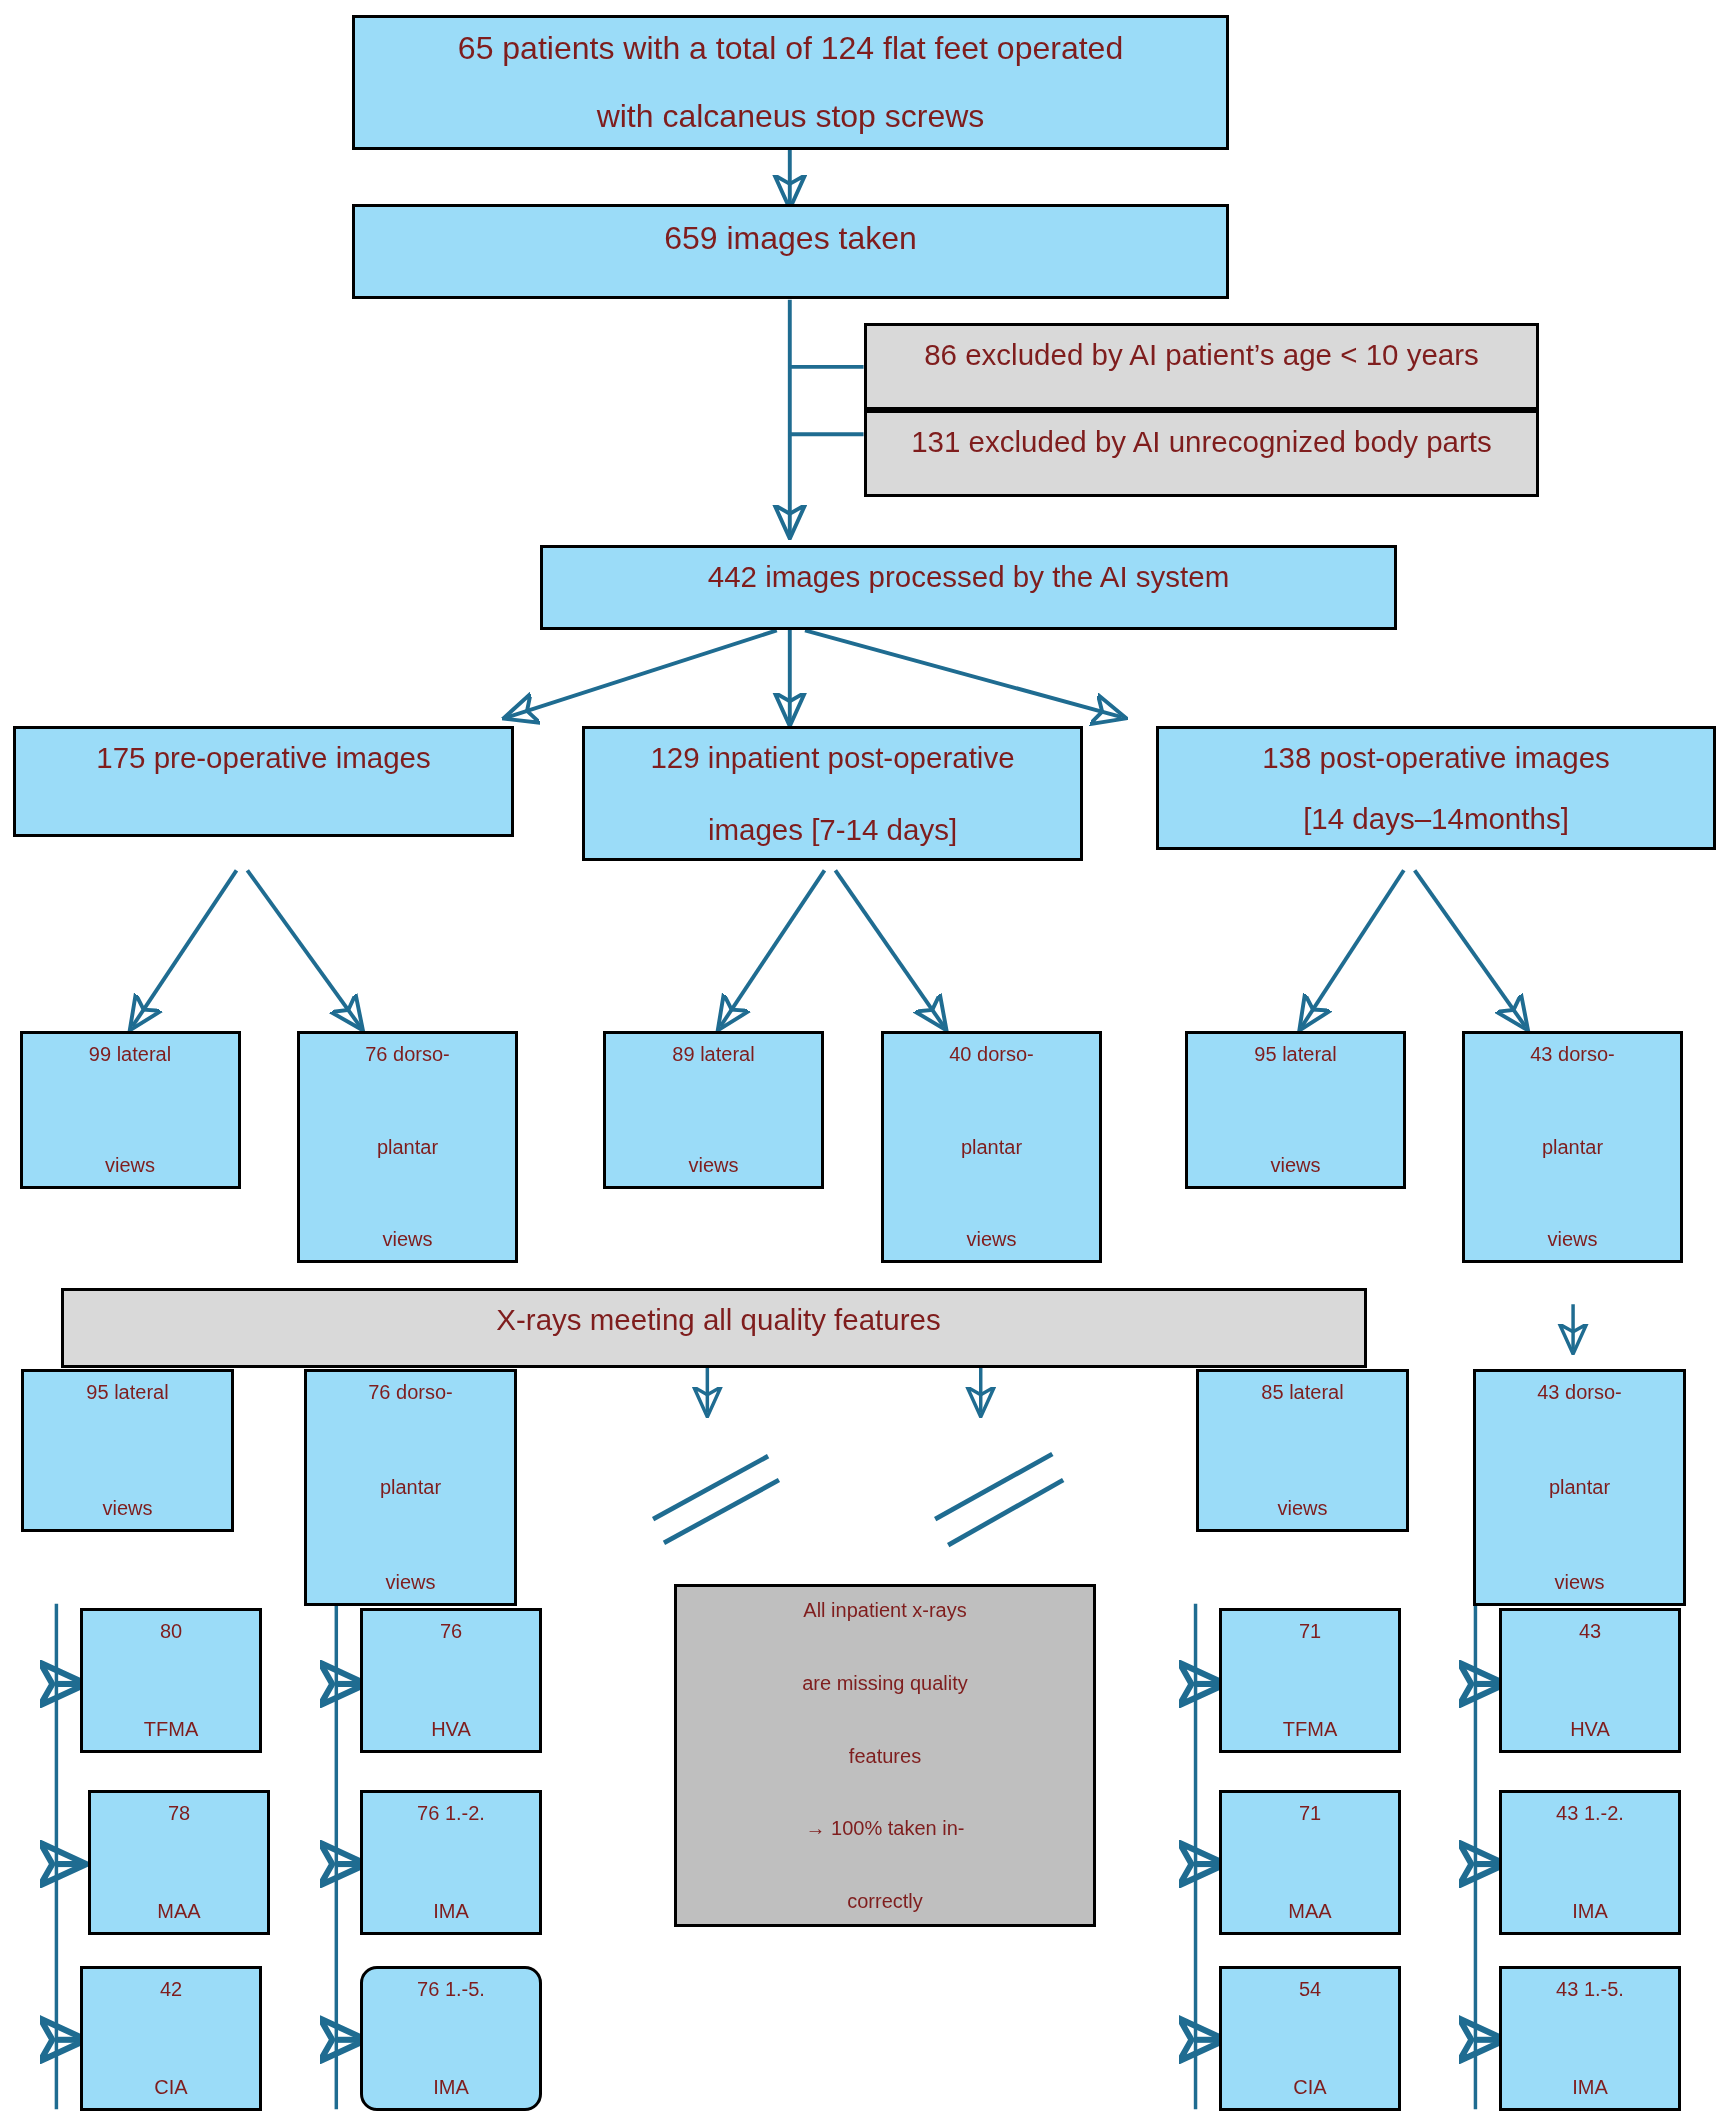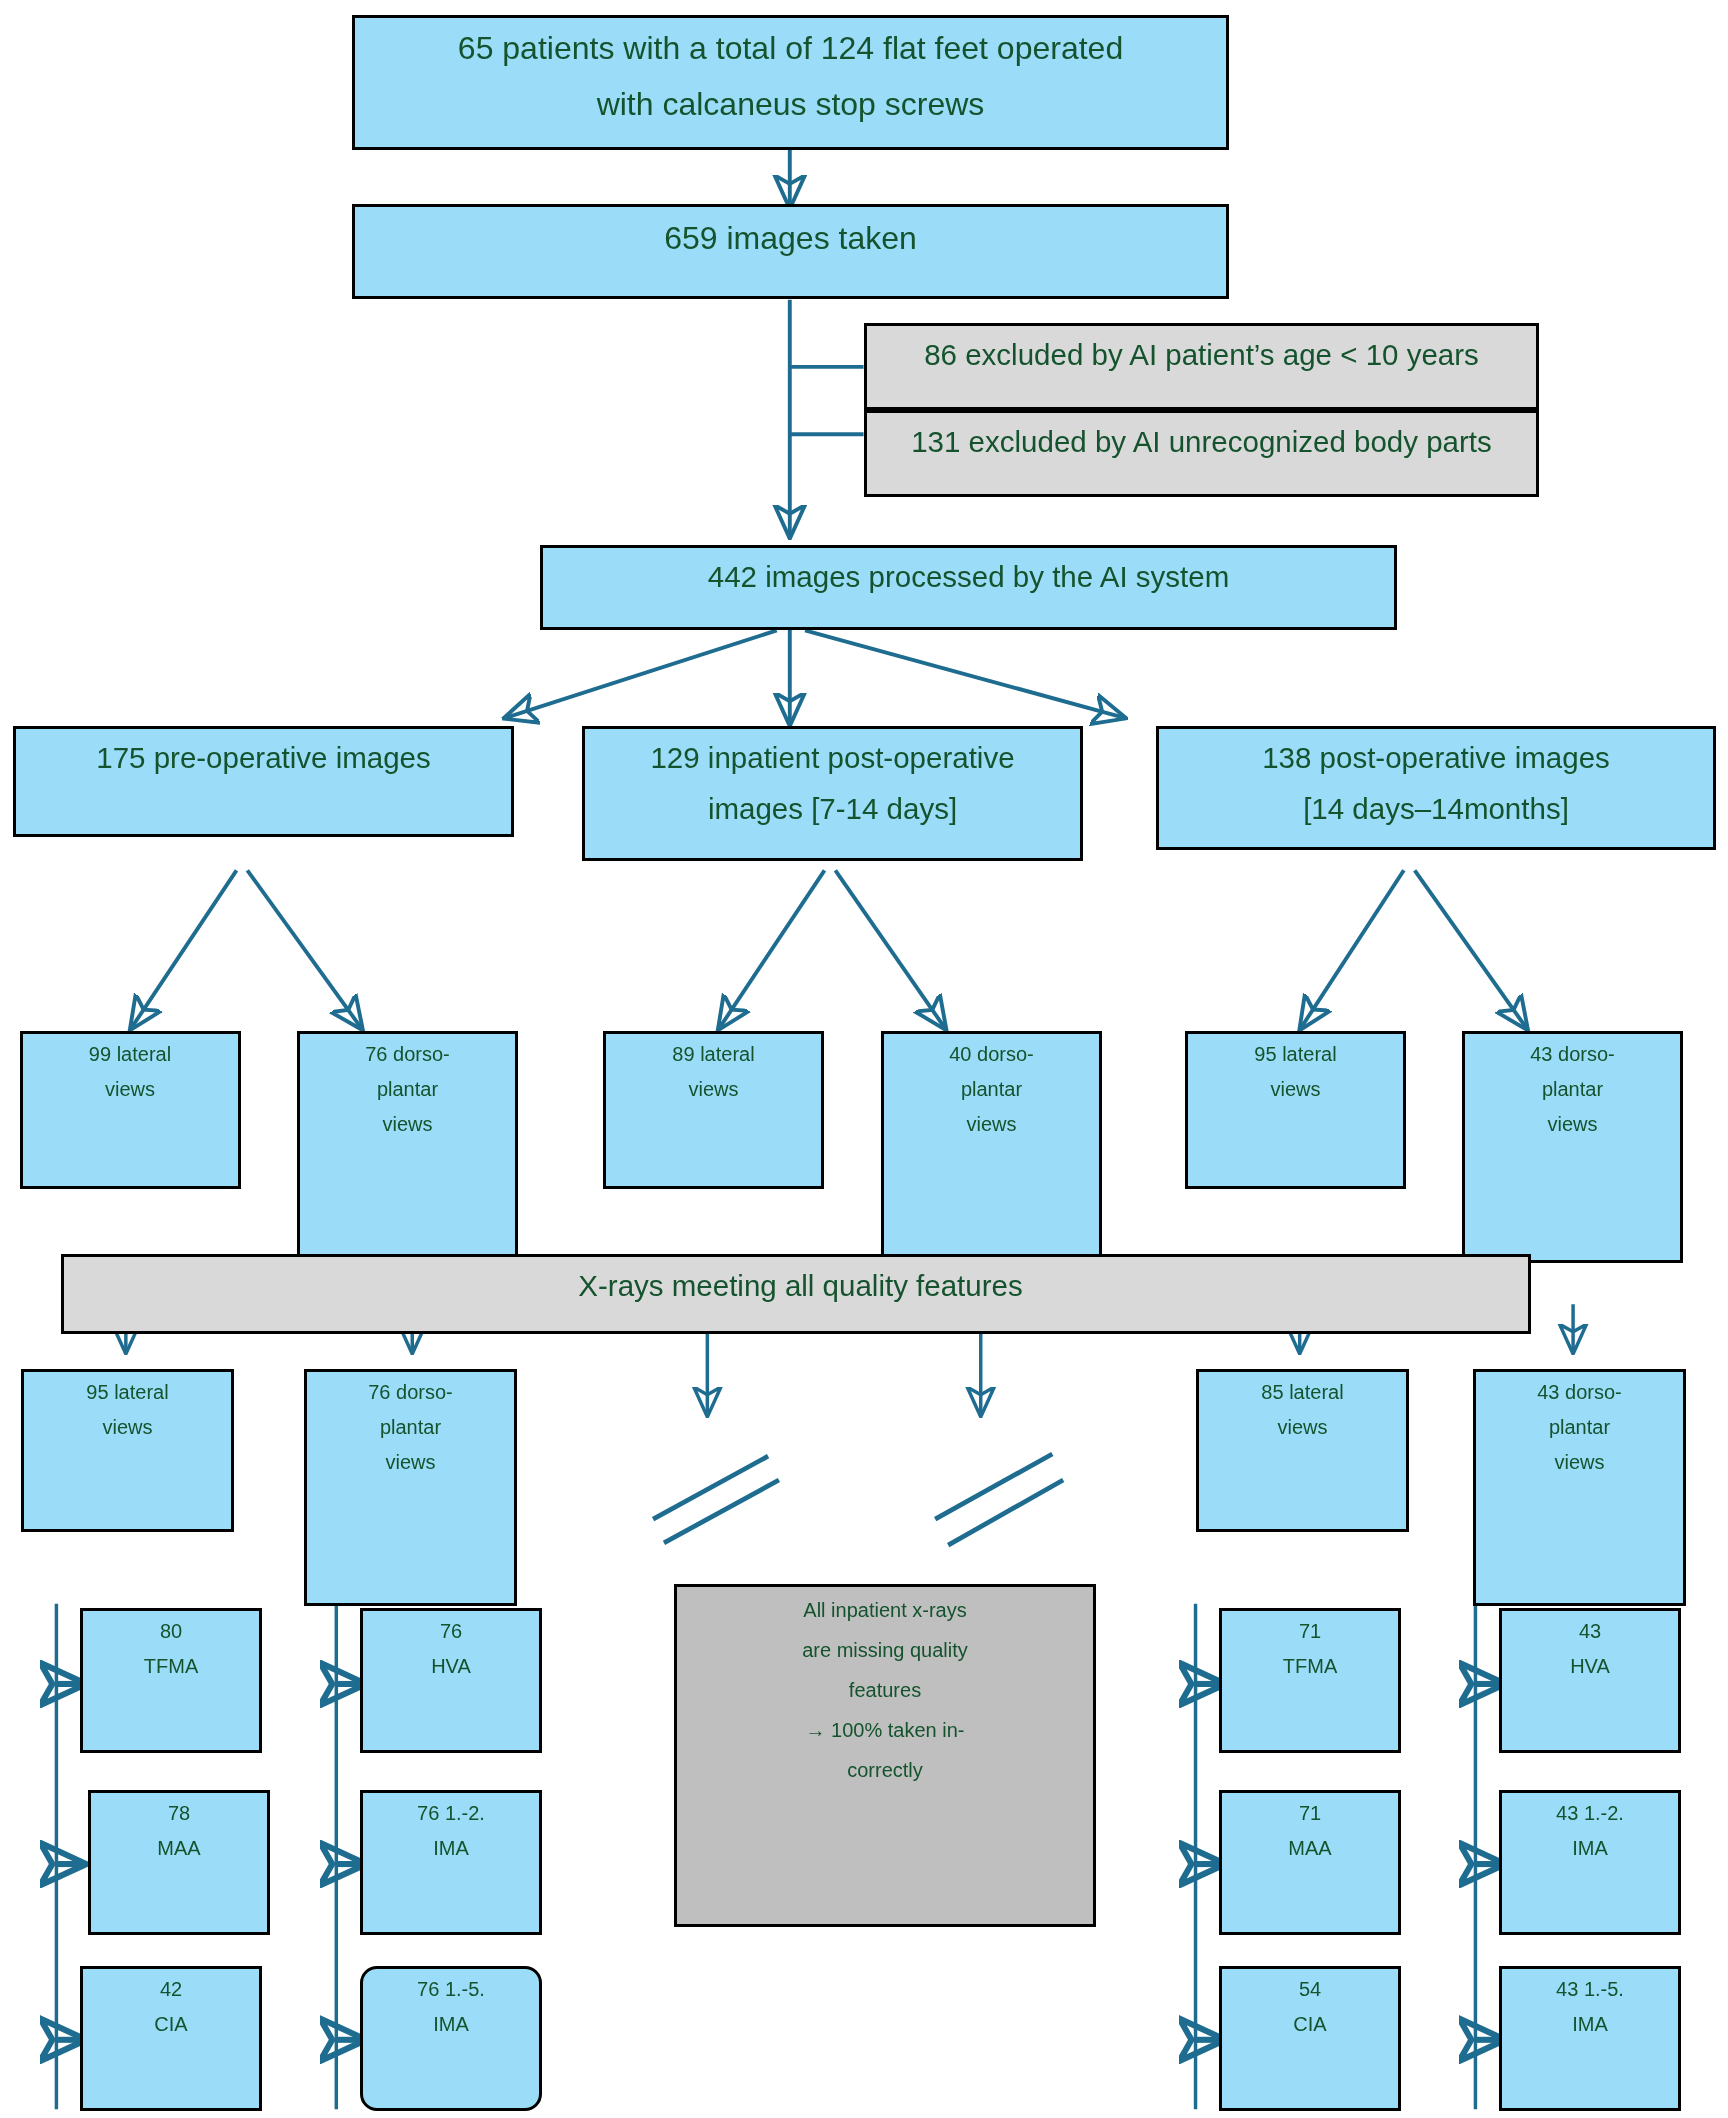--- a/index.html
+++ b/index.html
@@ -6,23 +6,23 @@
   body{font-family:"Liberation Sans", sans-serif;}
   #stage{position:relative;width:1728px;height:2119px;background:#ffffff;overflow:hidden;}
 
   .node{
     position:absolute;
     box-sizing:border-box;
     border:3.5px solid #000000;
     display:flex;
     flex-direction:column;
     align-items:center;
-    justify-content:flex-start;
+    justify-content:space-between;
     text-align:center;
-    color:#14532d;
+    color:#7f1d1d;
     line-height:1.75;
     padding:2.6px 6px;
   }
   .blue{background:#9BDCF8;}
   .gray{background:#D9D9D9;}
   .gray-dark{background:#BFBFBF;}
 
   .node .ln{display:block;width:100%;}
 
   .fs-lg{font-size:32px;}
@@ -161,21 +161,21 @@
     <span class="ln">95 lateral</span>
     <span class="ln">views</span>
   </div>
 
   <div class="node blue fs-sm" style="left:1462px;top:1031px;width:221px;height:232px;">
     <span class="ln">43 dorso-</span>
     <span class="ln">plantar</span>
     <span class="ln">views</span>
   </div>
 
-  <div class="node gray fs-md" style="left:61px;top:1254px;width:1470px;height:80px;padding-left:15px;">
+  <div class="node gray fs-md" style="left:61px;top:1288px;width:1306px;height:80px;padding-left:15px;">
     <span class="ln">X-rays meeting all quality features</span>
   </div>
 
   <div class="node blue fs-sm" style="left:21px;top:1369px;width:213px;height:163px;">
     <span class="ln">95 lateral</span>
     <span class="ln">views</span>
   </div>
 
   <div class="node blue fs-sm" style="left:304px;top:1369px;width:213px;height:237px;">
     <span class="ln">76 dorso-</span>

